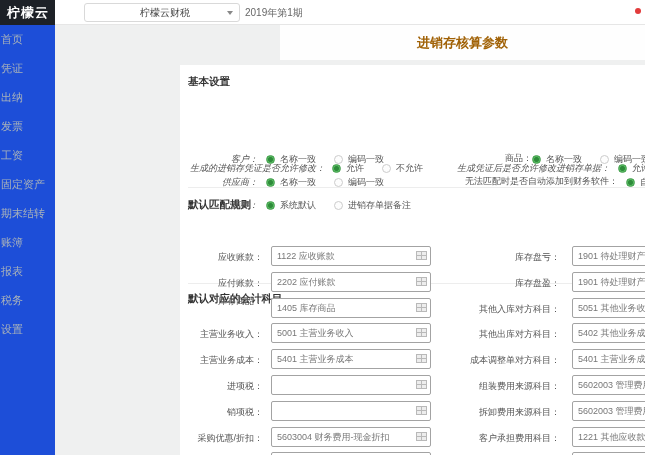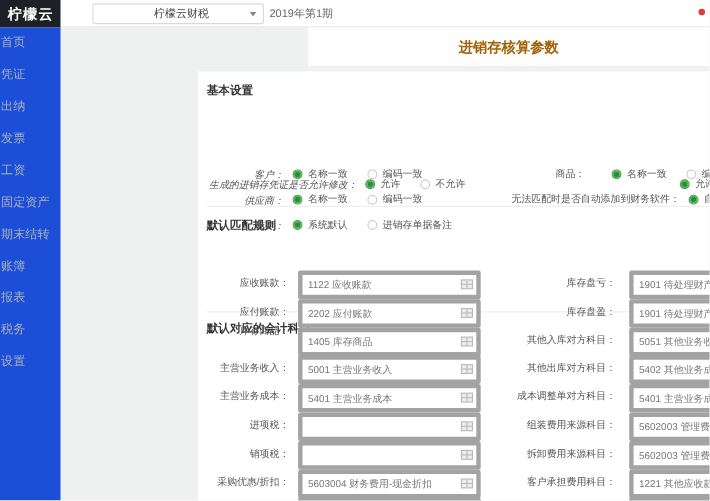--- a/index.html
+++ b/index.html
@@ -30,21 +30,21 @@
   .rlabel{position:absolute;font-size:9px;color:#555;text-align:right;white-space:nowrap;font-style:italic;}
   .rgroup{position:absolute;display:flex;align-items:center;white-space:nowrap;}
   .radio-opt{display:inline-flex;align-items:center;margin-right:18px;cursor:pointer;font-family:Liberation Mono, monospace;}
   .dot{width:9px;height:9px;border-radius:50%;box-sizing:border-box;margin-right:5px;flex:0 0 auto;}
   .dot.on{border:1px solid #46a04f;background:radial-gradient(circle at 50% 50%, #2e8b3a 0 2.2px, #55b85f 2.4px 100%);}
   .dot.off{border:1px solid #ccc;background:#fdfdfd;}
   .opt-text{font-size:9px;color:#555;}
 
   
   .flabel{position:absolute;font-size:9px;color:#555;text-align:right;white-space:nowrap;overflow:hidden;}
-  .acct-input{position:absolute;height:18px;border:4px solid #a3a3a3;border-radius:2px;background:#fff;box-sizing:content-box;cursor:text;}
+  .acct-input{position:absolute;height:18px;border:1px solid #a3a3a3;border-radius:2px;background:#fff;box-sizing:content-box;cursor:text;}
   .acct-val{position:absolute;left:5px;top:0;line-height:19px;font-size:9px;color:#777;white-space:nowrap;}
   .picker{position:absolute;right:3px;top:4px;width:11px;height:9px;box-sizing:border-box;border:1px solid #b9b9b9;background:linear-gradient(#b9b9b9,#b9b9b9) 50% 0/1px 100% no-repeat,linear-gradient(#b9b9b9,#b9b9b9) 0 50%/100% 1px no-repeat,#ededed;cursor:pointer;}
 </style>
 </head>
 <body>
 
 <div id="app">
 
   <div class="topbar">
     <div class="logo">柠檬云</div>
@@ -80,20 +80,21 @@
         <div class="rlabel" style="left: 8px; width: 137px; top: 2px;">生成的进销存凭证是否允许修改：</div>
         <div class="rgroup" style="left: 152px; top: 0px; height: 16px;">
           <span><span class="radio-opt">
               <span class="dot on"></span>
               <span class="opt-text">允许</span>
             </span><span class="radio-opt">
               <span class="dot off"></span>
               <span class="opt-text">不允许</span>
             </span></span>
         </div>
+        <div class="rlabel" style="left: 270px; width: 160px; top: 2px;">生成凭证后是否允许修改进销存单据：</div>
         <div class="rgroup" style="left: 438px; top: 0px; height: 16px;">
           <span><span class="radio-opt">
               <span class="dot on"></span>
               <span class="opt-text">允许</span>
             </span></span>
         </div>
       </div>
 
     <div class="hr" style="top:122px;"></div>
 
@@ -123,21 +124,21 @@
         <div class="rgroup" style="left: 86px; top: 132px; height: 15px;">
           <span><span class="radio-opt">
               <span class="dot on"></span>
               <span class="opt-text">系统默认</span>
             </span><span class="radio-opt">
               <span class="dot off"></span>
               <span class="opt-text">进销存单据备注</span>
             </span></span>
         </div>
         <div class="rgroup" style="left: 325px; top: 86px; height: 15px;">
-          <span class="opt-text" style="margin-right: 24px;">商品：</span>
+          <span class="opt-text" style="margin-right: 0;">商品：</span>
           <span><span class="radio-opt">
               <span class="dot on"></span>
               <span class="opt-text">名称一致</span>
             </span><span class="radio-opt">
               <span class="dot off"></span>
               <span class="opt-text">编码一致</span>
             </span></span>
         </div>
         <div class="rgroup" style="left: 285px; top: 109px; height: 15px;">
           <span class="opt-text" style="margin-right: 8px;">无法匹配时是否自动添加到财务软件：</span>

